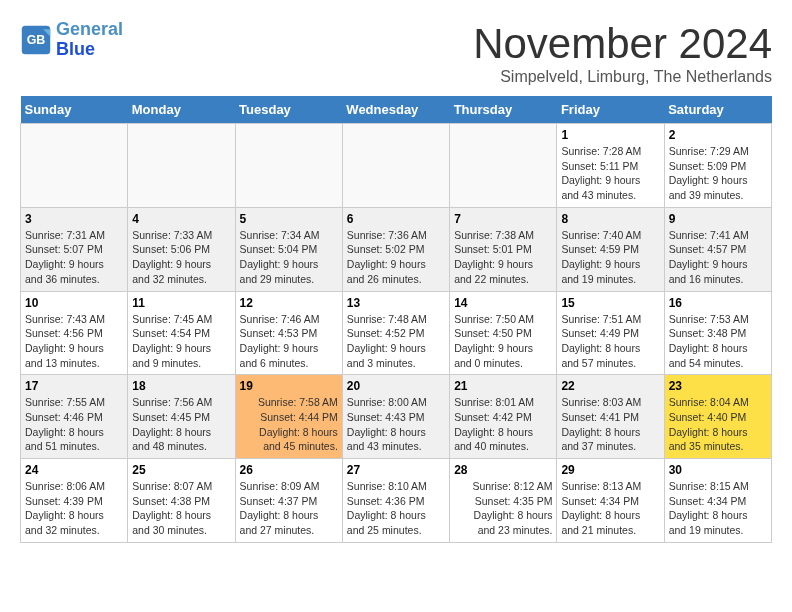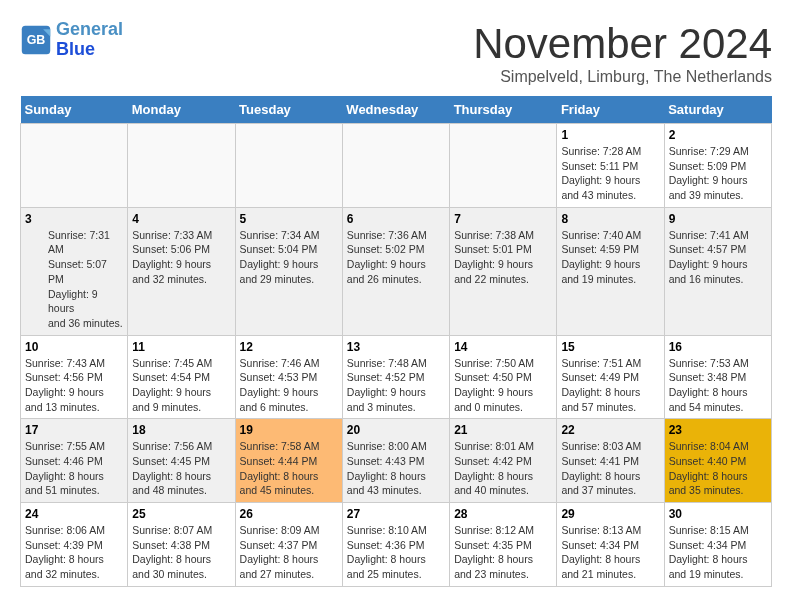--- a/index.html
+++ b/index.html
@@ -134,21 +134,21 @@
           <div class="day-num">2</div>
           <div class="day-info" style="white-space: pre-line;">Sunrise: 7:29 AM
 Sunset: 5:09 PM
 Daylight: 9 hours
 and 39 minutes.</div>
         </td>
       </tr>
       <tr>
         <td style="background: rgb(240, 240, 240);">
           <div class="day-num">3</div>
-          <div class="day-info" style="white-space: pre-line; margin-left: 23px;">Sunrise: 7:31 AM
+          <div class="day-info" style="white-space: pre-line;">Sunrise: 7:31 AM
 Sunset: 5:07 PM
 Daylight: 9 hours
 and 36 minutes.</div>
         </td>
         <td style="background: rgb(240, 240, 240);">
           <div class="day-num">4</div>
           <div class="day-info" style="white-space: pre-line;">Sunrise: 7:33 AM
 Sunset: 5:06 PM
 Daylight: 9 hours
 and 32 minutes.</div>
@@ -250,21 +250,21 @@
         </td>
         <td style="background: rgb(240, 240, 240);">
           <div class="day-num">18</div>
           <div class="day-info" style="white-space: pre-line;">Sunrise: 7:56 AM
 Sunset: 4:45 PM
 Daylight: 8 hours
 and 48 minutes.</div>
         </td>
         <td style="background: #fdba74;">
           <div class="day-num">19</div>
-          <div class="day-info" style="white-space: pre-line;">Sunrise: 7:58 AM
+          <div class="day-info" style="white-space: pre-line; text-align: right;">Sunrise: 7:58 AM
 Sunset: 4:44 PM
 Daylight: 8 hours
 and 45 minutes.</div>
         </td>
         <td style="background: rgb(240, 240, 240);">
           <div class="day-num">20</div>
           <div class="day-info" style="white-space: pre-line;">Sunrise: 8:00 AM
 Sunset: 4:43 PM
 Daylight: 8 hours
 and 43 minutes.</div>
@@ -276,21 +276,21 @@
 Daylight: 8 hours
 and 40 minutes.</div>
         </td>
         <td style="background: rgb(240, 240, 240);">
           <div class="day-num">22</div>
           <div class="day-info" style="white-space: pre-line;">Sunrise: 8:03 AM
 Sunset: 4:41 PM
 Daylight: 8 hours
 and 37 minutes.</div>
         </td>
-        <td style="background: #eab308;">
+        <td style="background: #fde047;">
           <div class="day-num">23</div>
           <div class="day-info" style="white-space: pre-line;">Sunrise: 8:04 AM
 Sunset: 4:40 PM
 Daylight: 8 hours
 and 35 minutes.</div>
         </td>
       </tr>
       <tr>
         <td style="background: rgb(255, 255, 255);">
           <div class="day-num">24</div>
@@ -315,21 +315,21 @@
         </td>
         <td style="background: rgb(255, 255, 255);">
           <div class="day-num">27</div>
           <div class="day-info" style="white-space: pre-line;">Sunrise: 8:10 AM
 Sunset: 4:36 PM
 Daylight: 8 hours
 and 25 minutes.</div>
         </td>
         <td style="background: rgb(255, 255, 255);">
           <div class="day-num">28</div>
-          <div class="day-info" style="white-space: pre-line;">Sunrise: 8:12 AM
+          <div class="day-info" style="white-space: pre-line; text-align: right;">Sunrise: 8:12 AM
 Sunset: 4:35 PM
 Daylight: 8 hours
 and 23 minutes.</div>
         </td>
         <td style="background: rgb(255, 255, 255);">
           <div class="day-num">29</div>
           <div class="day-info" style="white-space: pre-line;">Sunrise: 8:13 AM
 Sunset: 4:34 PM
 Daylight: 8 hours
 and 21 minutes.</div>

